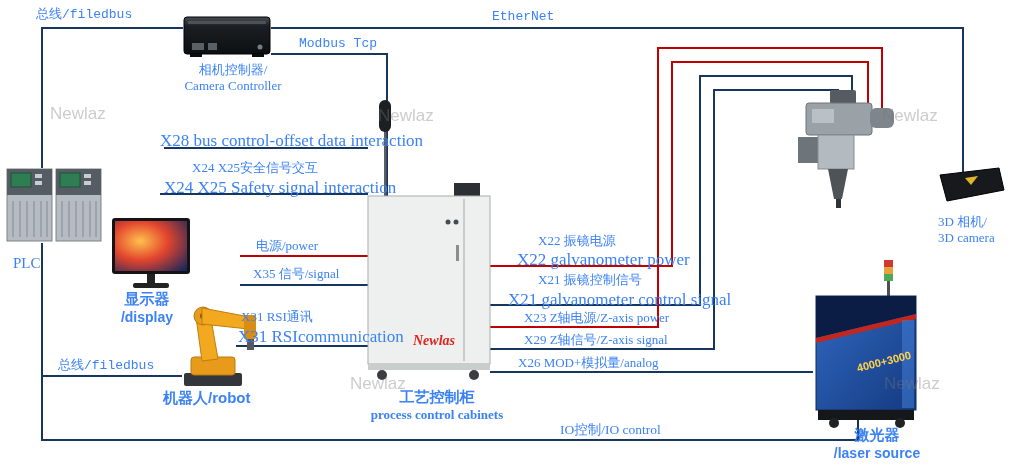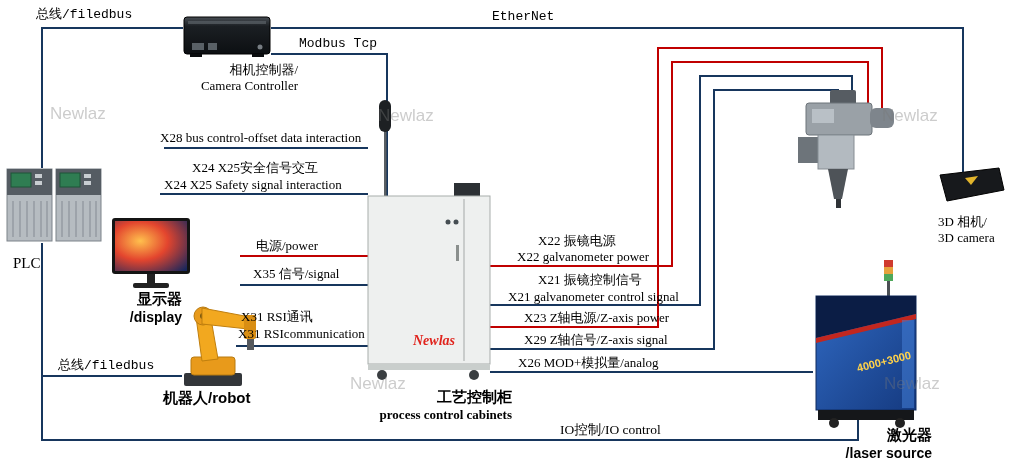--- a/index.html
+++ b/index.html
@@ -1,22 +1,22 @@
 <!DOCTYPE html>
 <html><head>
 <meta charset="utf-8">
 <style>
   html,body{margin:0;padding:0;background:#fff;}
   .stage{position:relative;width:1024px;height:471px;background:#ffffff;overflow:hidden;
          font-family:"Liberation Serif","DejaVu Serif",serif;}
-  .lbl{position:absolute;color:#000000;font-size:13px;line-height:1.25;white-space:nowrap;z-index:3;}
-  .sm{font-size:13px;text-align:center;}
+  .lbl{position:absolute;color:#3b82f6;font-size:13px;line-height:1.25;white-space:nowrap;z-index:3;}
+  .sm{font-size:17px;text-align:center;}
   .mono{font-family:"Liberation Mono","DejaVu Sans Mono",monospace;}
   .b{font-weight:bold;}
-  .ctr{text-align:right;}
+  .ctr{text-align:center;}
   .sans{font-family:"Liberation Sans","DejaVu Sans",sans-serif;}
   .dev{position:absolute;z-index:2;}
   .lines{position:absolute;left:0;top:0;z-index:1;}
   .lines polyline{fill:none;stroke:#17365d;stroke-width:2;}
   .lines polyline.red{stroke:#c00000;}
   .wm{position:absolute;z-index:4;font-family:"Liberation Sans","DejaVu Sans",sans-serif;
       font-size:17px;color:rgba(120,120,120,0.38);pointer-events:none;}
 </style>
 </head>
 <body>

